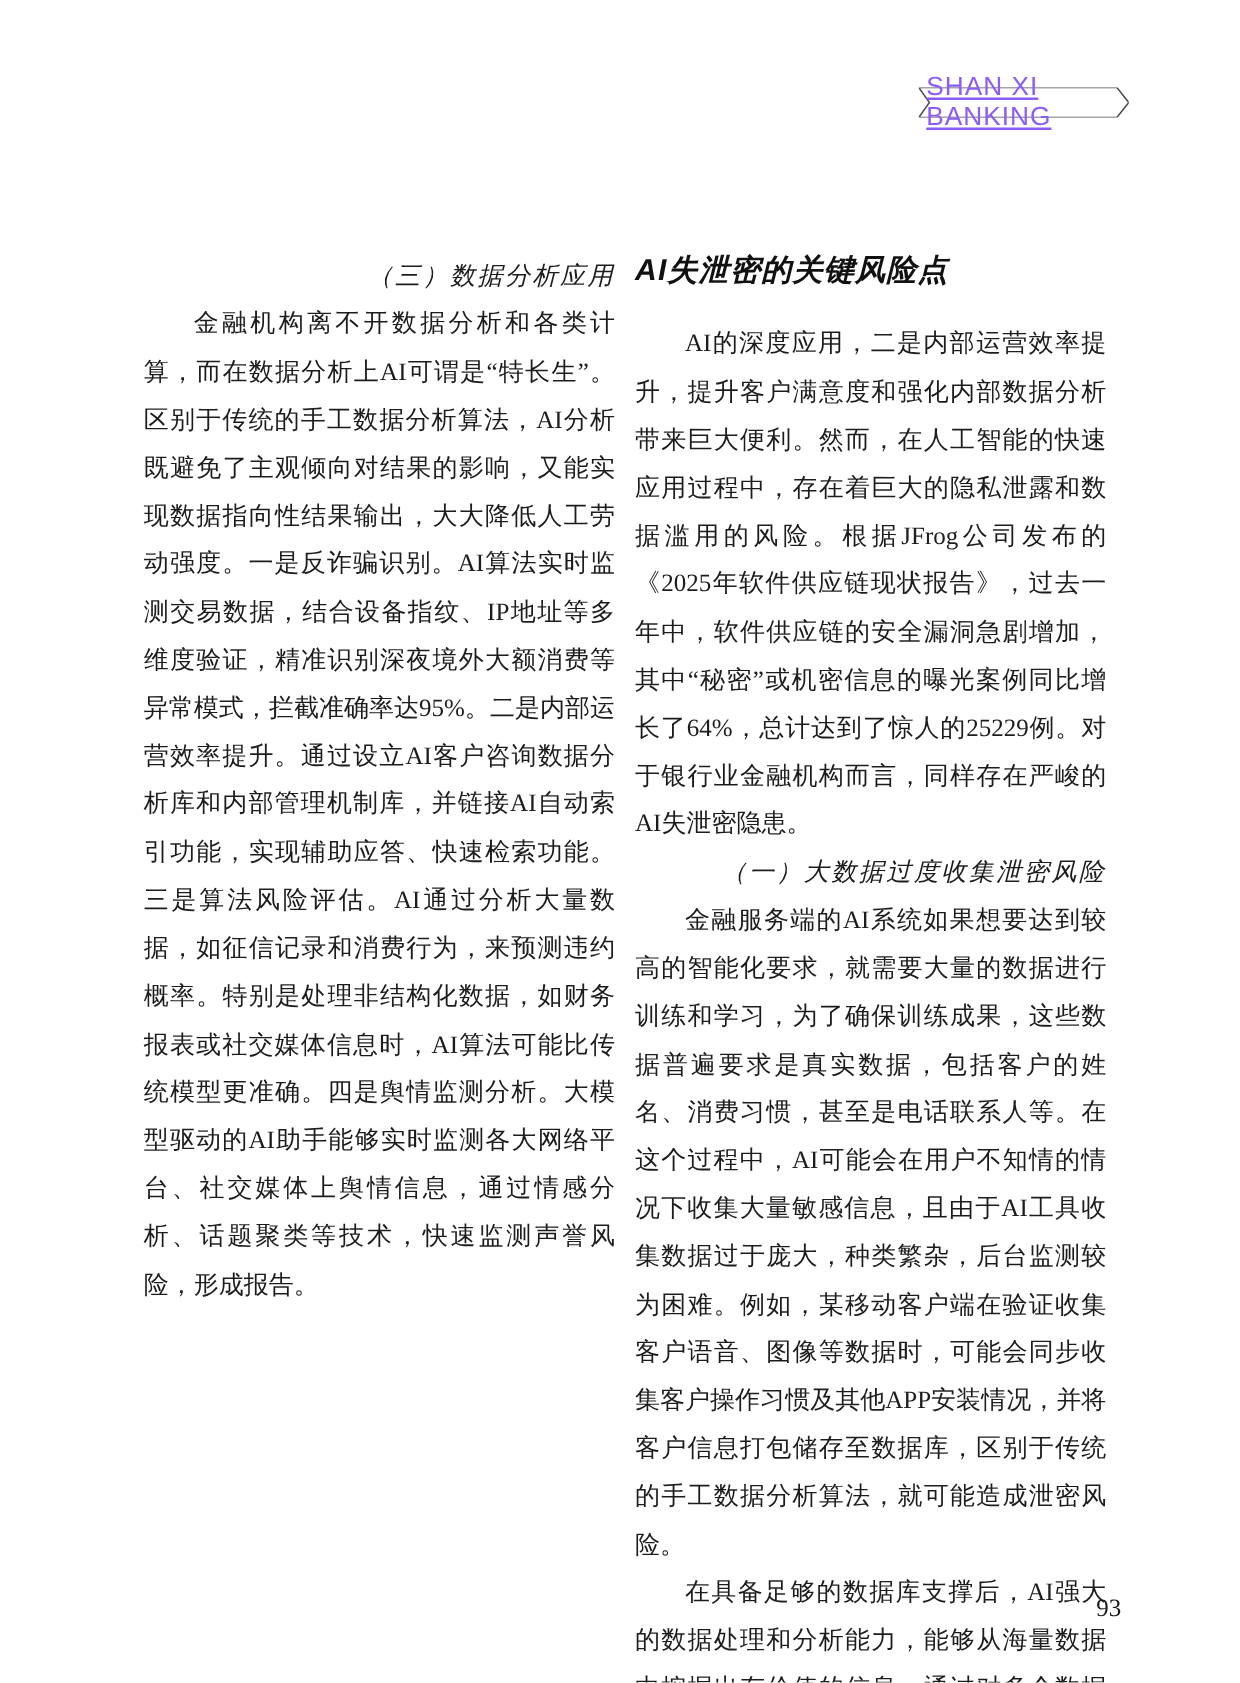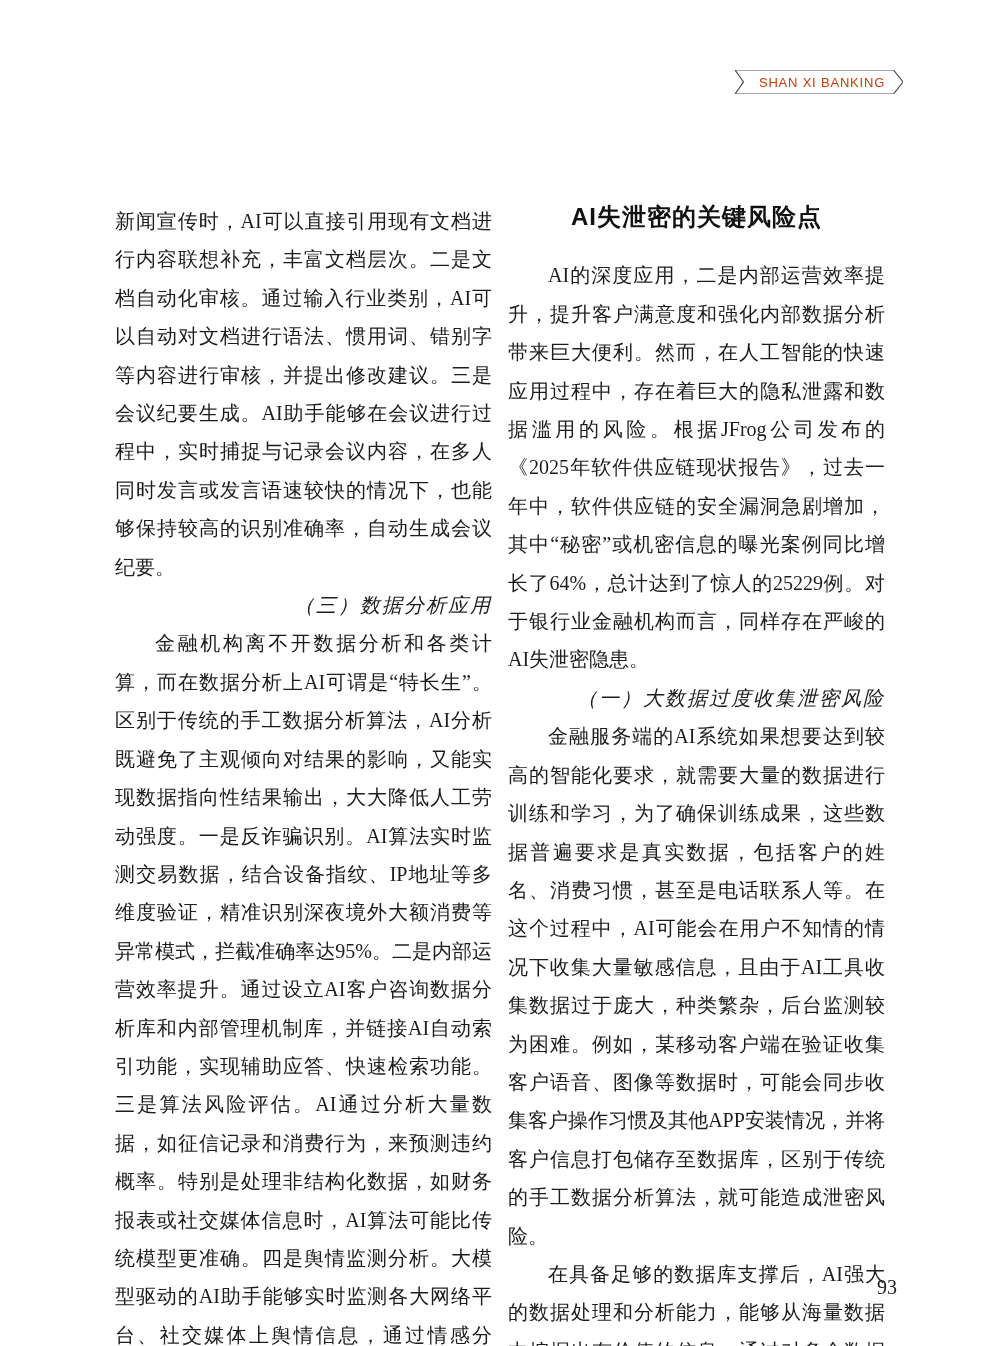--- a/index.html
+++ b/index.html
@@ -17,23 +17,24 @@
   .banner {
     position: absolute;
     left: 735px; top: 70px;
     width: 168px; height: 24px;
   }
   .banner svg { position: absolute; inset: 0; }
   .banner-label {
     position: absolute; inset: 0;
     display: flex; align-items: center; justify-content: center;
     font-family: "Liberation Sans", "DejaVu Sans", sans-serif;
-    font-size: 13px; letter-spacing: 0.8px;
-    color: #c2410c;
+    font-size: 21px; letter-spacing: 0.8px;
+    color: #8b5cf6;
     padding-left: 6px;
+    text-decoration: underline;
   }
 
   .col {
     position: absolute;
     width: 377px;
     font-size: 20px;
     line-height: 38.4px;
     text-align: justify;
     text-justify: inter-ideograph;
   }
@@ -50,24 +51,24 @@
     letter-spacing: 2px;
     text-indent: 1.5em;
     text-align: right;
   }
 
   .article-title {
     font-family: "Liberation Sans", "DejaVu Sans", sans-serif;
     font-weight: bold;
     font-size: 24px;
     line-height: 38.4px;
-    text-align: center;
     letter-spacing: 1px;
     margin-bottom: 20px !important;
     color: #111111;
+    font-style: italic;
   }
 
   .page-number {
     position: absolute;
     left: 862px; top: 1276px;
     width: 50px;
     font-size: 20px;
     text-align: center;
     color: #1c1c1c;
   }
@@ -78,21 +79,20 @@
 <div class="page">
 
   <div class="banner">
     <svg width="168" height="24" viewBox="0 0 168 24">
       <polygon points="0,0 158.5,0 168,12 158.5,24 0,24 8.5,12" fill="none" stroke="#4d4d4d" stroke-width="1.2"></polygon>
     </svg>
     <span class="banner-label">SHAN XI BANKING</span>
   </div>
 
   <div class="col col-left">
-    <p class="body">新闻宣传时，AI可以直接引用现有文档进行内容联想补充，丰富文档层次。二是文档自动化审核。通过输入行业类别，AI可以自动对文档进行语法、惯用词、错别字等内容进行审核，并提出修改建议。三是会议纪要生成。AI助手能够在会议进行过程中，实时捕捉与记录会议内容，在多人同时发言或发言语速较快的情况下，也能够保持较高的识别准确率，自动生成会议纪要。</p>
     <p class="subheading">（三）数据分析应用</p>
     <p class="body indent">金融机构离不开数据分析和各类计算，而在数据分析上AI可谓是“特长生”。区别于传统的手工数据分析算法，AI分析既避免了主观倾向对结果的影响，又能实现数据指向性结果输出，大大降低人工劳动强度。一是反诈骗识别。AI算法实时监测交易数据，结合设备指纹、IP地址等多维度验证，精准识别深夜境外大额消费等异常模式，拦截准确率达95%。二是内部运营效率提升。通过设立AI客户咨询数据分析库和内部管理机制库，并链接AI自动索引功能，实现辅助应答、快速检索功能。三是算法风险评估。AI通过分析大量数据，如征信记录和消费行为，来预测违约概率。特别是处理非结构化数据，如财务报表或社交媒体信息时，AI算法可能比传统模型更准确。四是舆情监测分析。大模型驱动的AI助手能够实时监测各大网络平台、社交媒体上舆情信息，通过情感分析、话题聚类等技术，快速监测声誉风险，形成报告。</p>
   </div>
 
   <div class="col col-right">
     <h2 class="article-title">AI失泄密的关键风险点</h2>
     <p class="body indent">AI的深度应用，二是内部运营效率提升，提升客户满意度和强化内部数据分析带来巨大便利。然而，在人工智能的快速应用过程中，存在着巨大的隐私泄露和数据滥用的风险。根据JFrog公司发布的《2025年软件供应链现状报告》，过去一年中，软件供应链的安全漏洞急剧增加，其中“秘密”或机密信息的曝光案例同比增长了64%，总计达到了惊人的25229例。对于银行业金融机构而言，同样存在严峻的AI失泄密隐患。</p>
     <p class="subheading">（一）大数据过度收集泄密风险</p>
     <p class="body indent">金融服务端的AI系统如果想要达到较高的智能化要求，就需要大量的数据进行训练和学习，为了确保训练成果，这些数据普遍要求是真实数据，包括客户的姓名、消费习惯，甚至是电话联系人等。在这个过程中，AI可能会在用户不知情的情况下收集大量敏感信息，且由于AI工具收集数据过于庞大，种类繁杂，后台监测较为困难。例如，某移动客户端在验证收集客户语音、图像等数据时，可能会同步收集客户操作习惯及其他APP安装情况，并将客户信息打包储存至数据库，区别于传统的手工数据分析算法，就可能造成泄密风险。</p>
     <p class="body indent">在具备足够的数据库支撑后，AI强大的数据处理和分析能力，能够从海量数据中挖掘出有价值的信息。通过对多个数据源的数据进行关联分</p>

